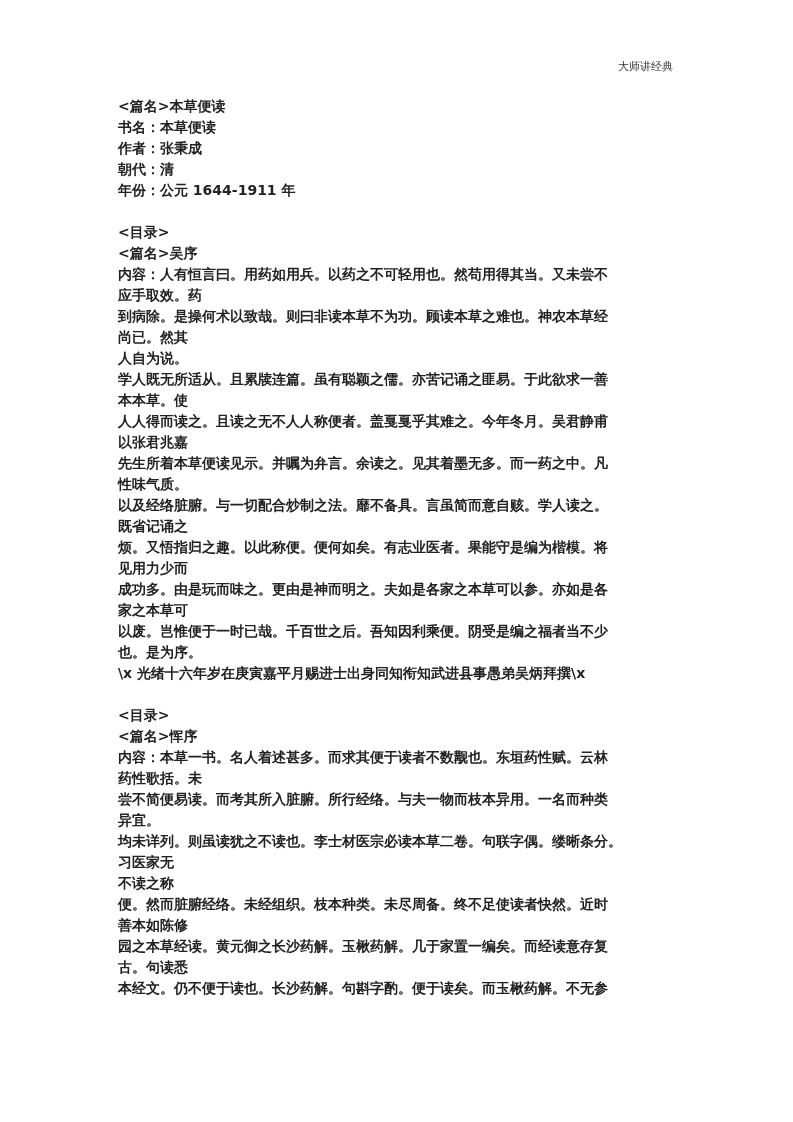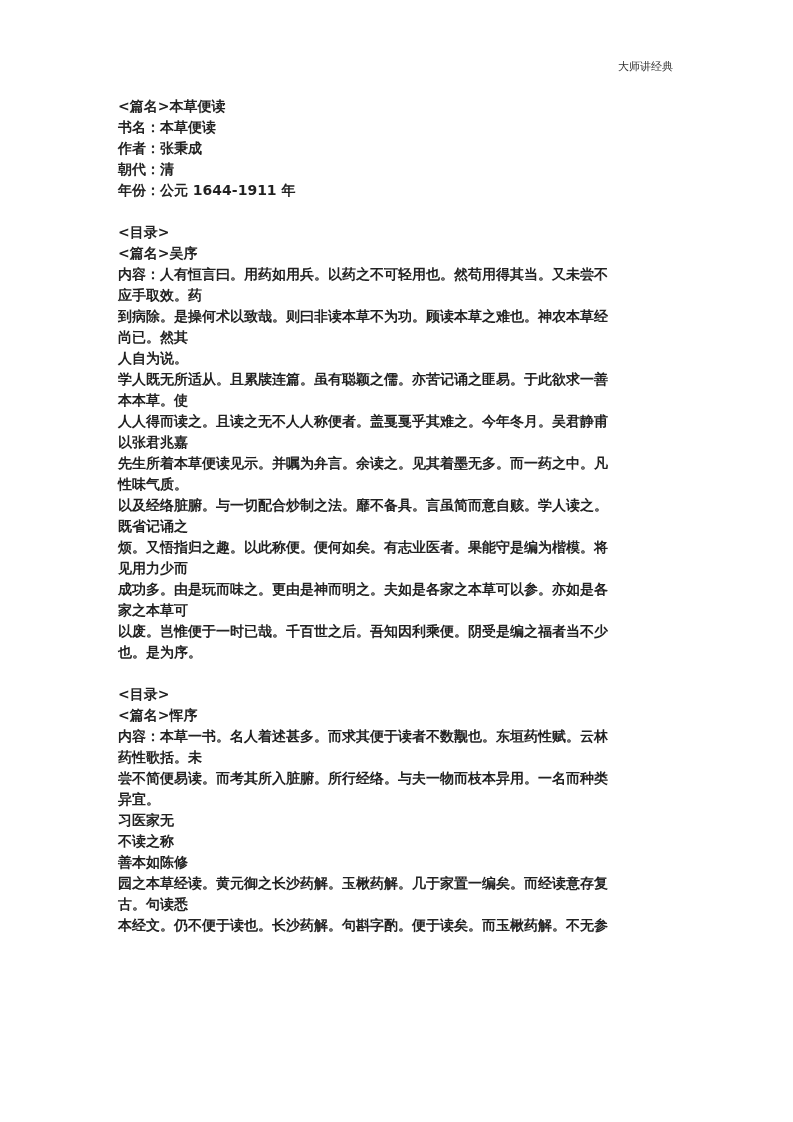--- a/index.html
+++ b/index.html
@@ -38,30 +38,33 @@
     <div class="line">先生所着本草便读见示。并嘱为弁言。余读之。见其着墨无多。而一药之中。凡</div>
     <div class="line">性味气质。</div>
     <div class="line">以及经络脏腑。与一切配合炒制之法。靡不备具。言虽简而意自赅。学人读之。</div>
     <div class="line">既省记诵之</div>
     <div class="line">烦。又悟指归之趣。以此称便。便何如矣。有志业医者。果能守是编为楷模。将</div>
     <div class="line">见用力少而</div>
     <div class="line">成功多。由是玩而味之。更由是神而明之。夫如是各家之本草可以参。亦如是各</div>
     <div class="line">家之本草可</div>
     <div class="line">以废。岂惟便于一时已哉。千百世之后。吾知因利乘便。阴受是编之福者当不少</div>
     <div class="line">也。是为序。</div>
+    <div class="line">\x 光绪十六年岁在庚寅嘉平月赐进士出身同知衔知武进县事愚弟吴炳拜撰\x</div>
   </div>
   <div class="blank"></div>
 
   <div>
     <div class="line">&lt;目录&gt;</div>
     <div class="line">&lt;篇名&gt;恽序</div>
     <div class="line">内容：本草一书。名人着述甚多。而求其便于读者不数觏也。东垣药性赋。云林</div>
     <div class="line">药性歌括。未</div>
     <div class="line">尝不简便易读。而考其所入脏腑。所行经络。与夫一物而枝本异用。一名而种类</div>
     <div class="line">异宜。</div>
+    <div class="line">均未详列。则虽读犹之不读也。李士材医宗必读本草二卷。句联字偶。缕晰条分。</div>
     <div class="line">习医家无</div>
     <div class="line">不读之称</div>
+    <div class="line">便。然而脏腑经络。未经组织。枝本种类。未尽周备。终不足使读者快然。近时</div>
     <div class="line">善本如陈修</div>
     <div class="line">园之本草经读。黄元御之长沙药解。玉楸药解。几于家置一编矣。而经读意存复</div>
     <div class="line">古。句读悉</div>
     <div class="line">本经文。仍不便于读也。长沙药解。句斟字酌。便于读矣。而玉楸药解。不无参</div>
   </div>
 </div>
 
 </body></html>

